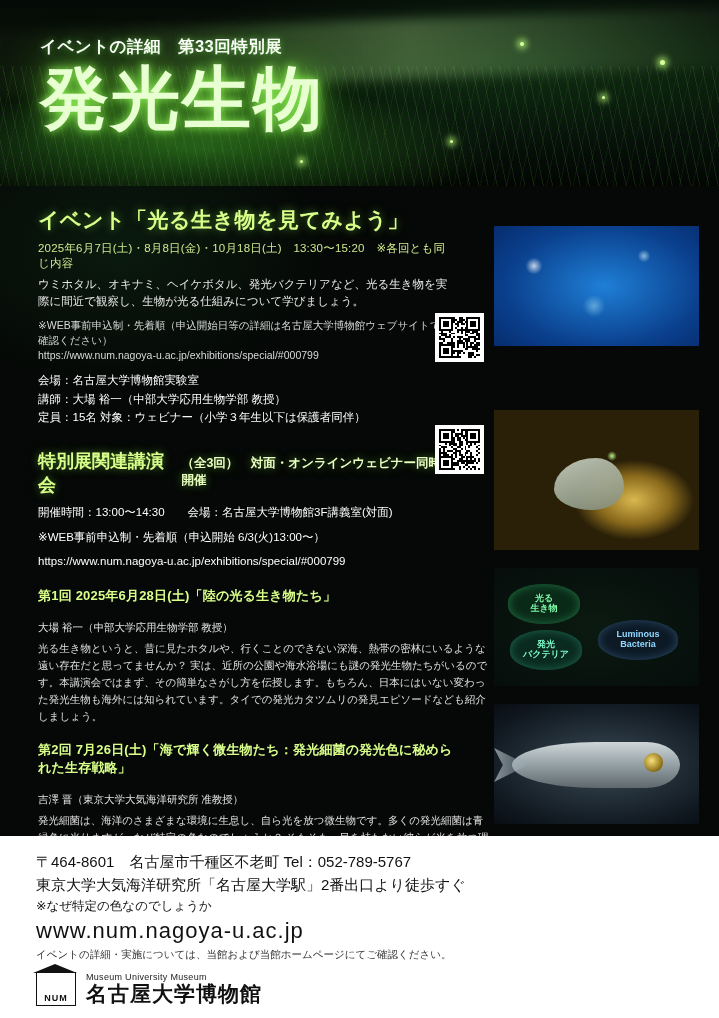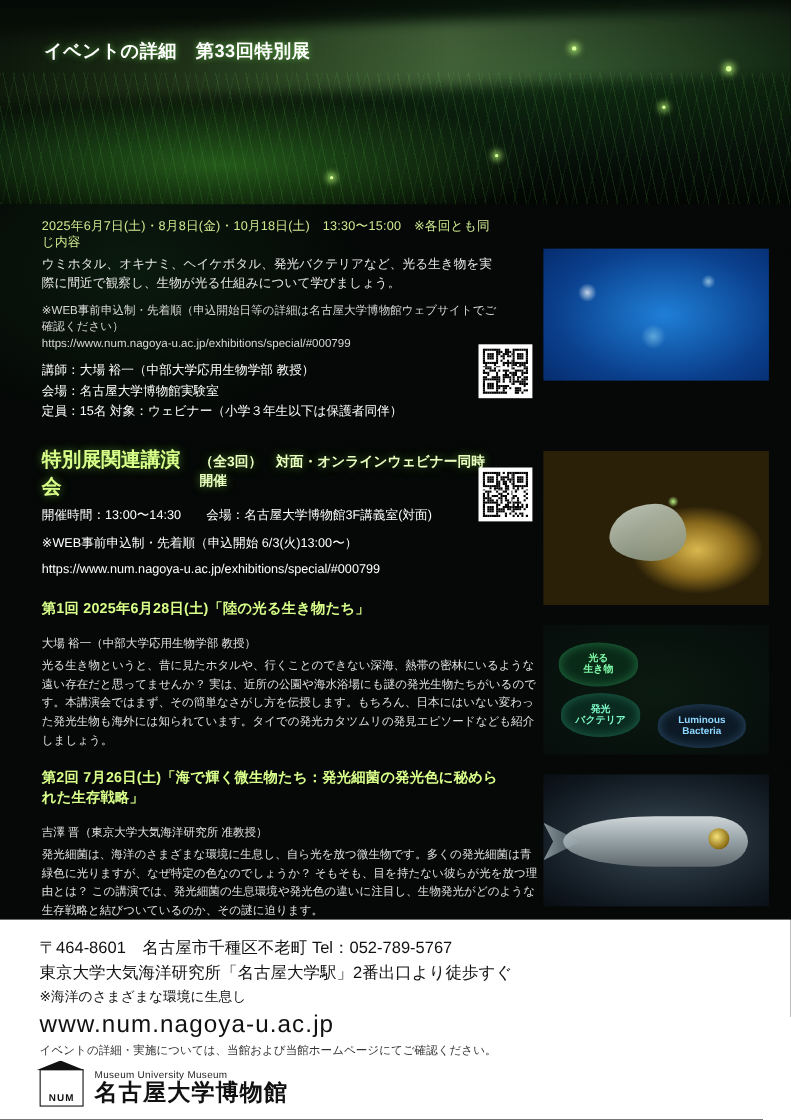--- a/index.html
+++ b/index.html
@@ -158,31 +158,33 @@
 
   <div class="hero">
     <div class="grass"></div>
     <div class="beam"></div>
     <span class="firefly" style="left:520px;top:42px;width:4px;height:4px;"></span>
     <span class="firefly" style="left:602px;top:96px;width:3px;height:3px;"></span>
     <span class="firefly" style="left:660px;top:60px;width:5px;height:5px;"></span>
     <span class="firefly" style="left:450px;top:140px;width:3px;height:3px;"></span>
     <span class="firefly" style="left:300px;top:160px;width:3px;height:3px;"></span>
     <div class="hero-sub">イベントの詳細　第33回特別展</div>
+    <div class="hero-title">発光生物</div>
   </div>
 
   <div class="body-area">
     <div class="content">
 
-      <div class="ev-dates">2025年6月7日(土)・8月8日(金)・10月18日(土)　13:30〜15:00　※各回とも同じ内容</div>
+      <div class="ev-title">イベント「光る生き物を見てみよう」</div>
+      <div class="ev-dates">2025年6月7日(土)・8月8日(金)・10月18日(土)　13:30〜15:20　※各回とも同じ内容</div>
       <div class="ev-desc">ウミホタル、オキナミ、ヘイケボタル、発光バクテリアなど、光る生き物を実際に間近で観察し、生物が光る仕組みについて学びましょう。</div>
       <div class="ev-note">※WEB事前申込制・先着順（申込開始日等の詳細は名古屋大学博物館ウェブサイトでご確認ください）</div>
       <div class="ev-url">https://www.num.nagoya-u.ac.jp/exhibitions/special/#000799</div>
+      <div class="ev-info">会場：名古屋大学博物館実験室</div>
       <div class="ev-info">講師：大場 裕一（中部大学応用生物学部 教授）</div>
-      <div class="ev-info">会場：名古屋大学博物館実験室</div>
       <div class="ev-info">定員：15名 対象：ウェビナー（小学３年生以下は保護者同伴）</div>
 
       <div class="lec-head">
         <span>特別展関連講演会</span>
         <span class="sm">（全3回）　対面・オンラインウェビナー同時開催</span>
       </div>
       <div class="lec-meta">開催時間：13:00〜14:30　　会場：名古屋大学博物館3F講義室(対面)</div>
       <div class="lec-meta small">※WEB事前申込制・先着順（申込開始 6/3(火)13:00〜）</div>
       <div class="lec-meta small">https://www.num.nagoya-u.ac.jp/exhibitions/special/#000799</div>
 
@@ -209,21 +211,21 @@
 
   <div class="photo photo-1"></div>
 
   <div class="photo photo-2">
     <div class="snail-body"></div>
   </div>
 
   <div class="photo photo-3">
     <div class="stone" style="left:14px;top:16px;width:72px;height:40px;background:#0a2a18;color:#7dfba8;box-shadow:0 0 10px rgba(80,250,150,.35) inset;">光る<br>生き物</div>
     <div class="stone" style="left:16px;top:62px;width:72px;height:40px;background:#0a2a20;color:#7dfbc8;box-shadow:0 0 10px rgba(80,250,190,.3) inset;">発光<br>バクテリア</div>
-    <div class="stone" style="left:104px;top:72px;width:80px;height:40px;background:#0d1a26;color:#8fd8ff;box-shadow:0 0 10px rgba(110,190,255,.3) inset;">Luminous<br>Bacteria</div>
+    <div class="stone" style="left:104px;top:52px;width:80px;height:40px;background:#0d1a26;color:#8fd8ff;box-shadow:0 0 10px rgba(110,190,255,.3) inset;">Luminous<br>Bacteria</div>
   </div>
 
   <div class="photo photo-4">
     <div class="fish"></div>
     <div class="tail"></div>
     <div class="eye"></div>
   </div>
 
   <div class="qr qr-1">
     <div class="cells" id="qr1" style="grid-template-columns: repeat(21, 1.95px);">
@@ -1113,21 +1115,21 @@
         <i style="width: 1.95px; height: 1.95px; background: rgb(0, 0, 0);"></i>
         <i style="width: 1.95px; height: 1.95px; background: rgb(255, 255, 255);"></i>
         <i style="width: 1.95px; height: 1.95px; background: rgb(0, 0, 0);"></i>
       </div>
   </div>
 
   <div class="footer">
     <div class="f-addr">
       <div class="big">〒464-8601　名古屋市千種区不老町 Tel：052-789-5767</div>
       <div class="big">東京大学大気海洋研究所「名古屋大学駅」2番出口より徒歩すぐ</div>
-      <div class="f-note">※海洋のさまざまな環境に生息し</div>
+      <div class="f-note">※なぜ特定の色なのでしょうか</div>
     </div>
     <div class="f-url">www.num.nagoya-u.ac.jp</div>
     <div class="f-sub">イベントの詳細・実施については、当館および当館ホームページにてご確認ください。</div>
     <div class="f-logo">
       <div class="mark">NUM</div>
       <div class="names">
         <div class="en">Museum University Museum</div>
         <div class="jp">名古屋大学博物館</div>
       </div>
     </div>

